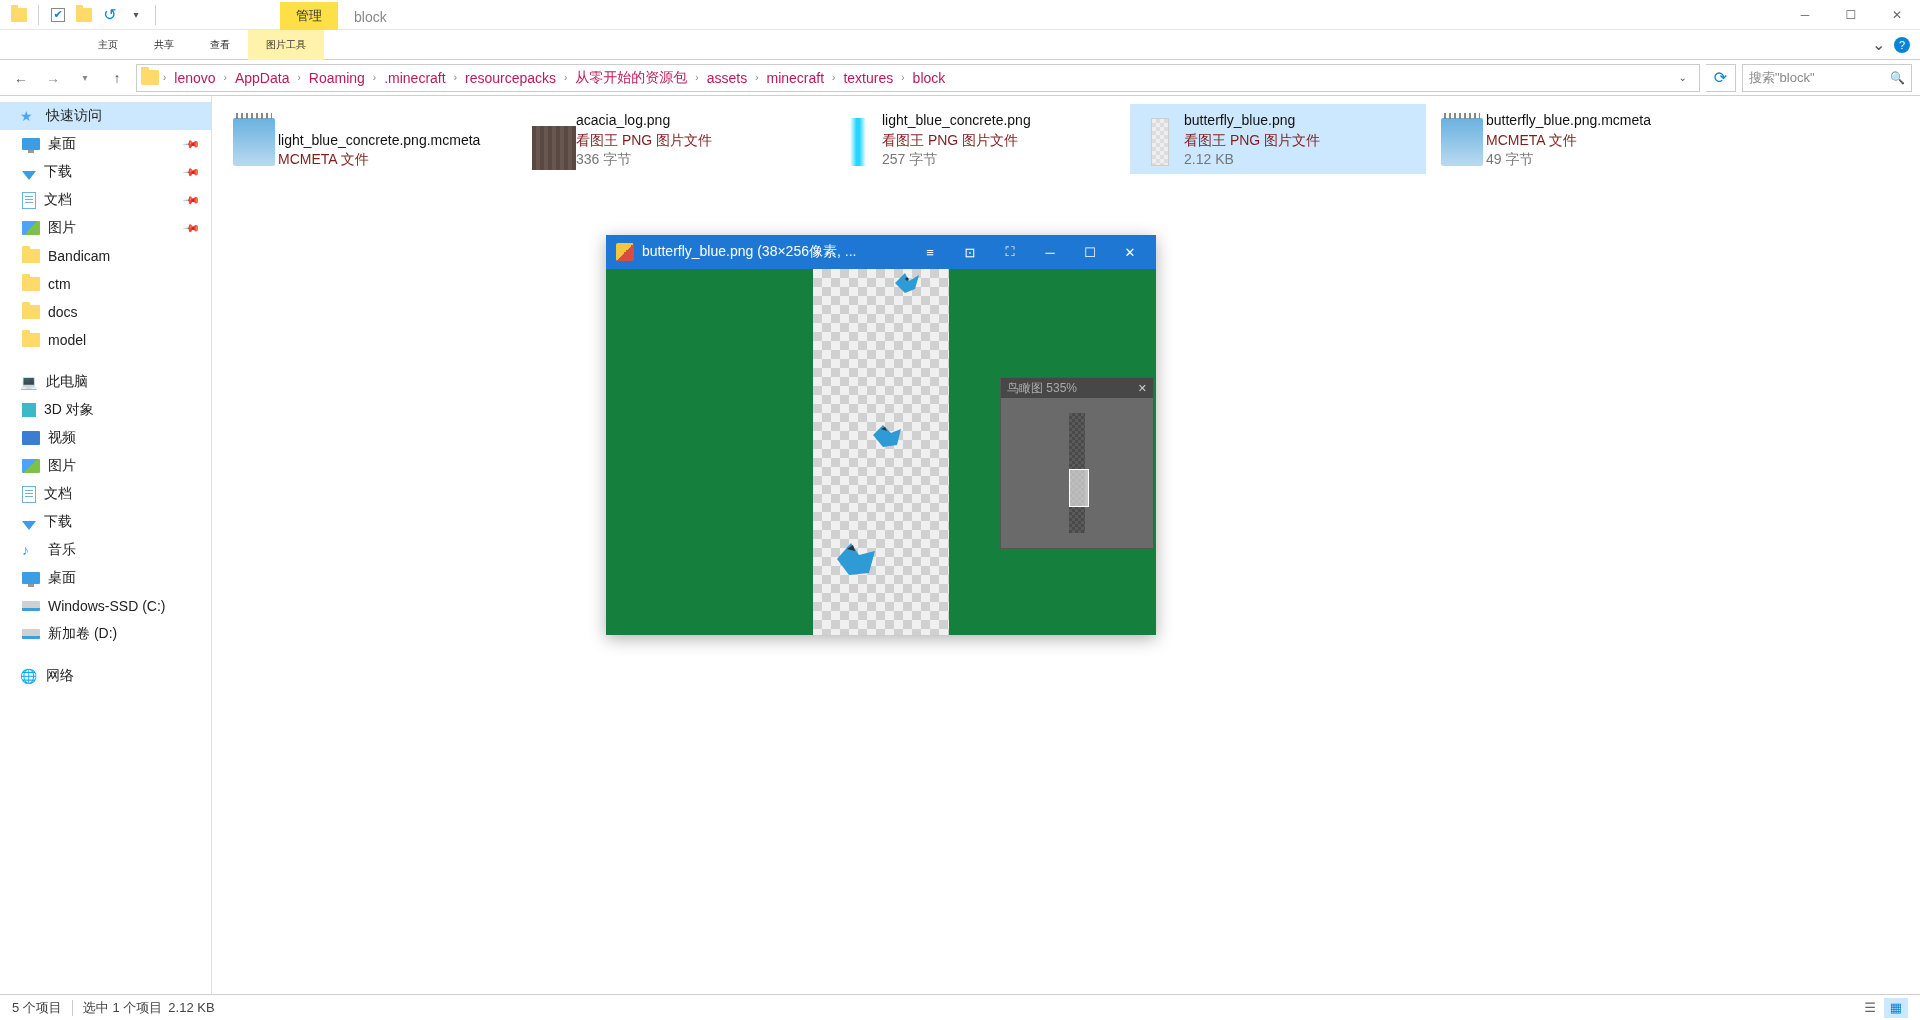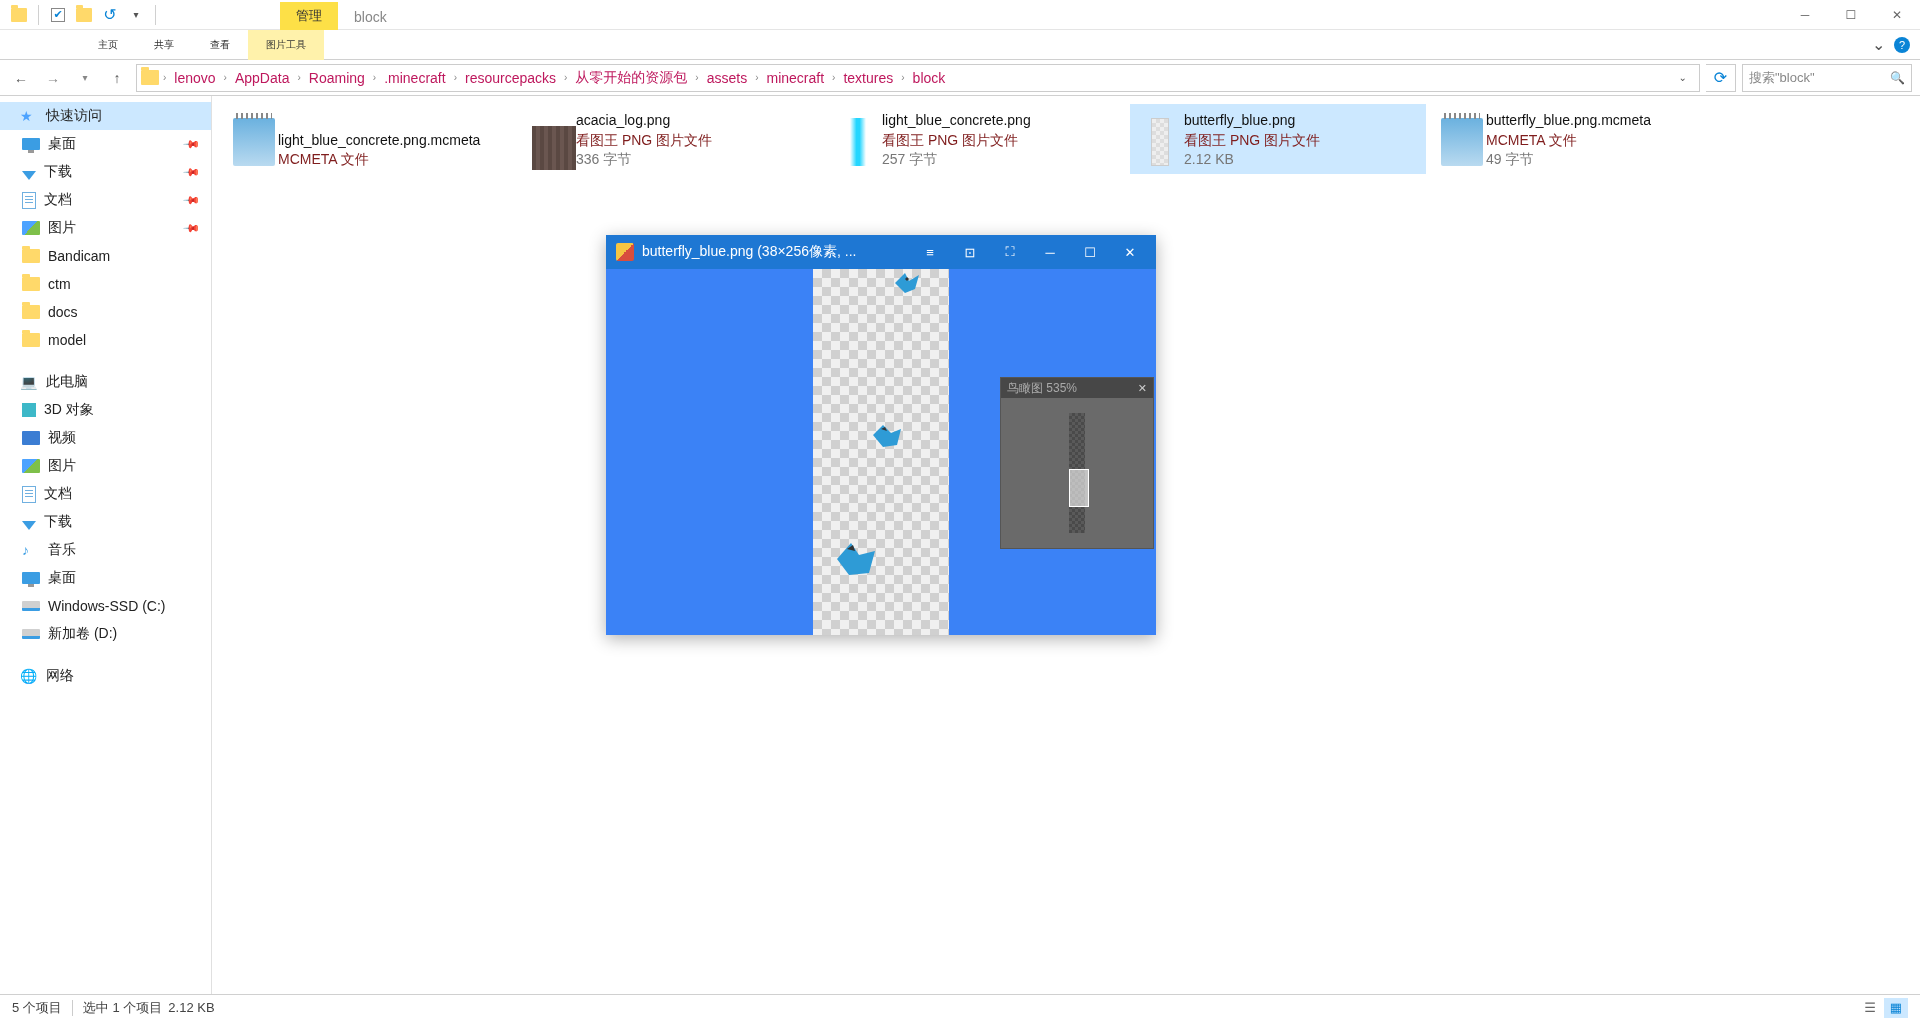--- a/index.html
+++ b/index.html
@@ -85,21 +85,21 @@
 .statusbar .view-icons { margin-left: auto; display: flex; gap: 2px; }
 .statusbar .vi { width: 24px; height: 20px; display: flex; align-items: center; justify-content: center; color: #666; }
 .statusbar .vi.active { background: #cce8ff; color: #0a84d6; }
 
 
 .viewer { position: absolute; left: 606px; top: 235px; width: 550px; height: 400px; box-shadow: 0 4px 16px rgba(0,0,0,0.3); background: #f0f0f0; display: flex; flex-direction: column; }
 .viewer-title { height: 34px; background: #1e77d3; color: #fff; display: flex; align-items: center; padding: 0 10px; font-size: 14px; gap: 8px; }
 .viewer-title .vt-ico { width: 18px; height: 18px; background: linear-gradient(135deg, #f5c542 50%, #d84e3e 50%); border-radius: 2px; }
 .viewer-title .vt-text { flex: 1; white-space: nowrap; overflow: hidden; text-overflow: ellipsis; }
 .viewer-title .vt-btn { width: 32px; height: 34px; display: flex; align-items: center; justify-content: center; color: #fff; font-size: 13px; }
-.viewer-body { flex: 1; display: flex; background: #3b82f6; position: relative; }
+.viewer-body { flex: 1; display: flex; background: #15803d; position: relative; }
 .viewer-canvas { margin: 0 auto; width: 136px; height: 100%; background: repeating-conic-gradient(#d0d0d0 0 25%, #f0f0f0 0 50%) 0 0/18px 18px; position: relative; overflow: hidden; }
 .sprite { position: absolute; width: 44px; height: 40px; }
 .sprite.s1 { top: -6px; left: 72px; }
 .sprite.s2 { top: 148px; left: 52px; }
 .sprite.s3 { top: 268px; left: 18px; width: 50px; height: 46px; }
 .sprite svg { width: 100%; height: 100%; }
 .birdview { position: absolute; top: 108px; right: 2px; width: 154px; height: 172px; background: #666; border: 1px solid #555; }
 .birdview .bv-title { height: 20px; background: rgba(0,0,0,0.3); color: #aaa; font-size: 12px; display: flex; align-items: center; padding: 0 6px; }
 .birdview .bv-close { margin-left: auto; color: #ccc; font-size: 11px; }
 .birdview .bv-content { height: calc(100% - 20px); display: flex; align-items: center; justify-content: center; background: #6a6a6a; position: relative; }

